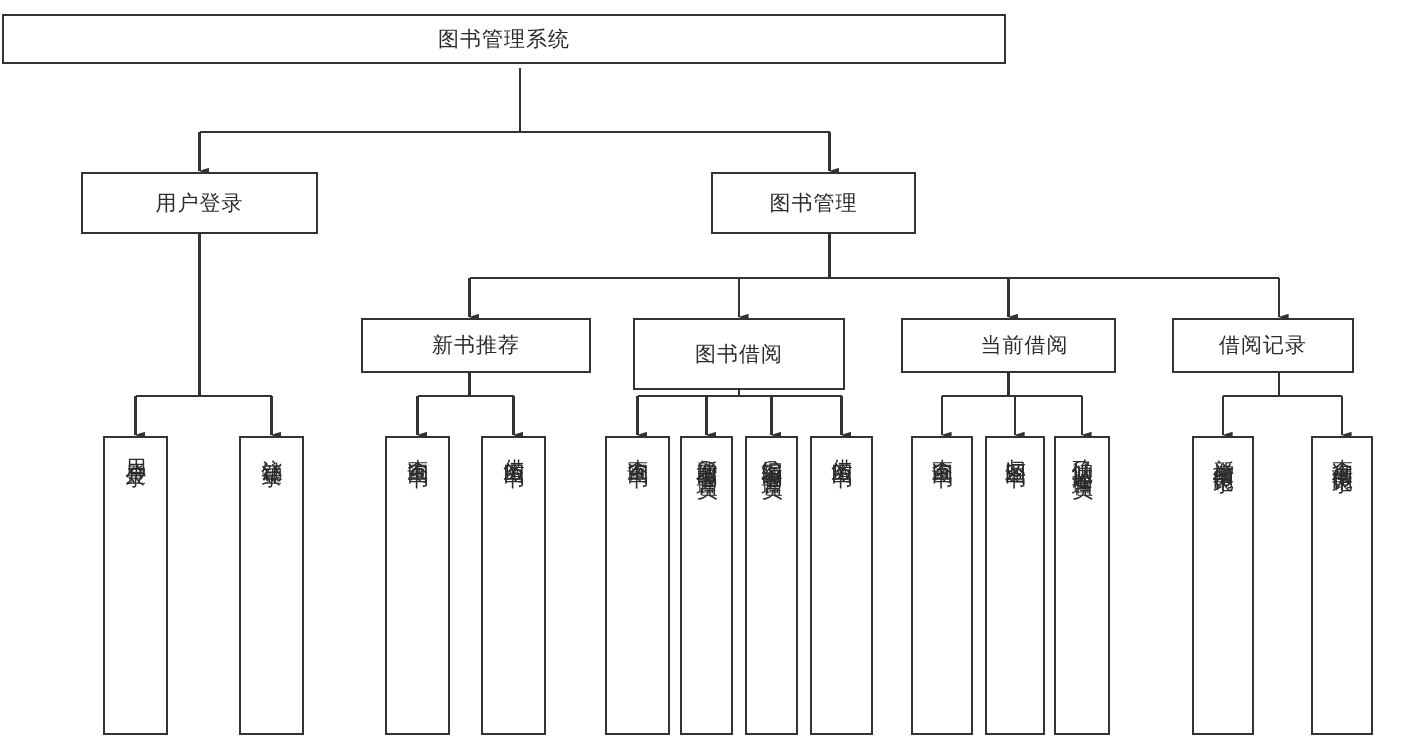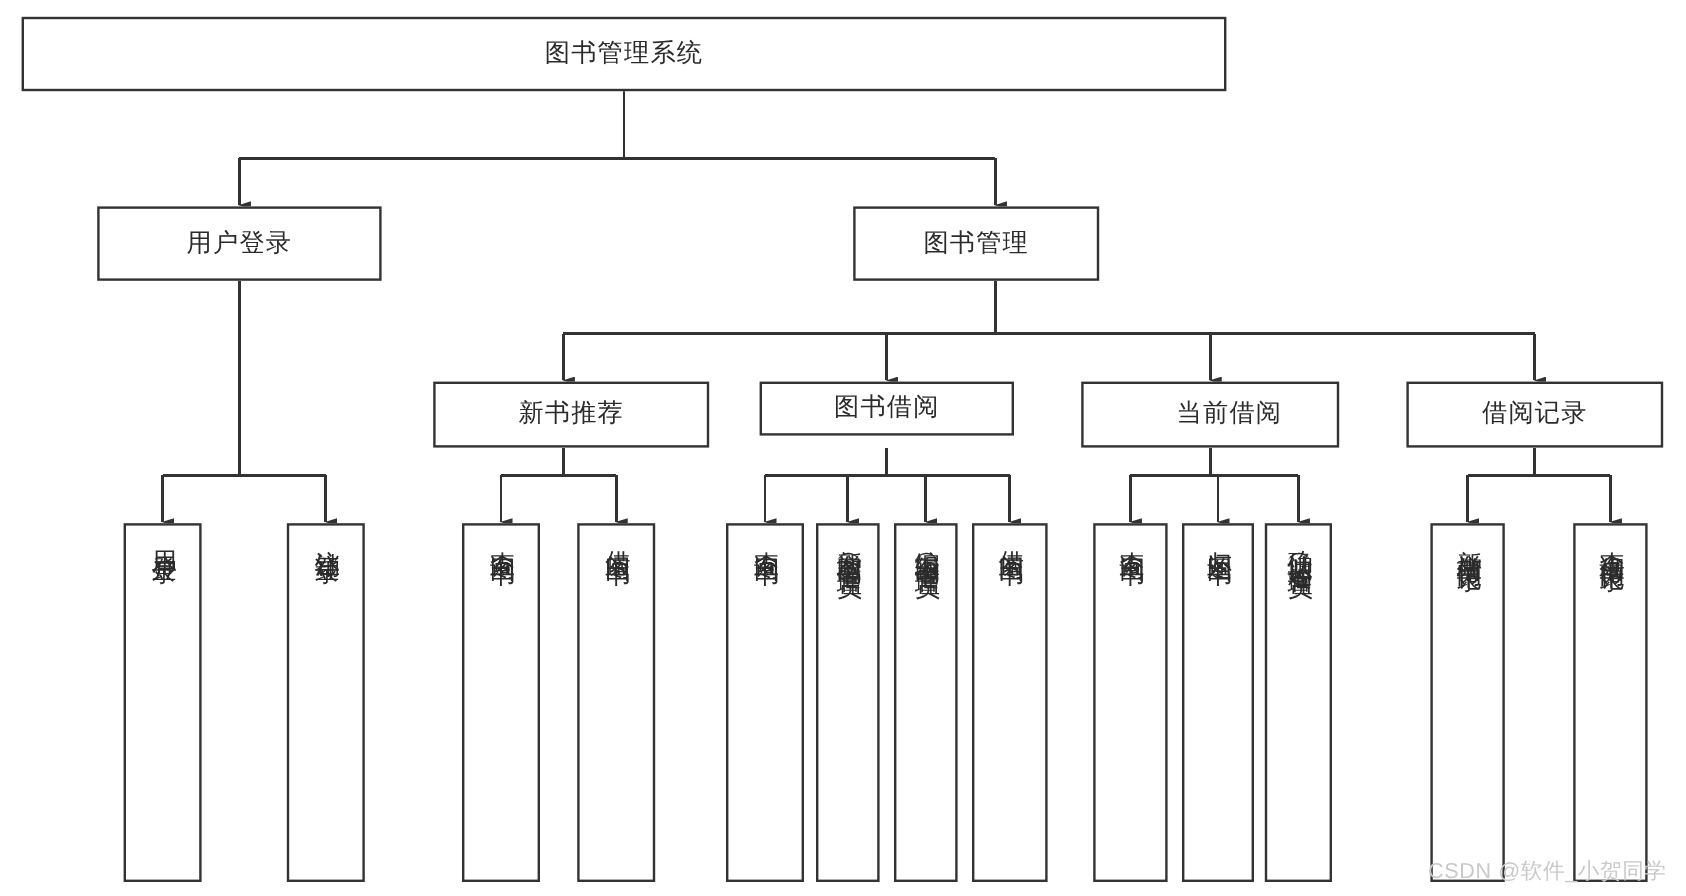--- a/index.html
+++ b/index.html
@@ -106,39 +106,39 @@
         <path d="M 1015 396 L 1015 435" stroke="#333333" stroke-width="2.4" fill="none" shape-rendering="crispEdges" marker-end="url(#arrowhead)"></path>
         <path d="M 1082 396 L 1082 435" stroke="#333333" stroke-width="2.4" fill="none" shape-rendering="crispEdges" marker-end="url(#arrowhead)"></path>
         <path d="M 1279 373 L 1279 396" stroke="#333333" stroke-width="2.4" fill="none" shape-rendering="crispEdges"></path>
         <path d="M 1223 396 L 1342 396" stroke="#333333" stroke-width="2.4" fill="none" shape-rendering="crispEdges"></path>
         <path d="M 1223 396 L 1223 435" stroke="#333333" stroke-width="2.4" fill="none" shape-rendering="crispEdges" marker-end="url(#arrowhead)"></path>
         <path d="M 1342 396 L 1342 435" stroke="#333333" stroke-width="2.4" fill="none" shape-rendering="crispEdges" marker-end="url(#arrowhead)"></path>
       </g>
   </svg>
 
   <div id="nodes-layer">
-      <div class="node horiz" style="left: 18px; top: 14px; width: 1004px; height: 62px; border-color: rgb(51, 51, 51); color: rgb(43, 43, 43); text-align: center;">
+      <div class="node horiz" style="left: 2px; top: 14px; width: 1004px; height: 50px; border-color: rgb(51, 51, 51); color: rgb(43, 43, 43); text-align: center;">
         <span class="label">图书管理系统</span>
       </div>
       <div class="node horiz" style="left: 81px; top: 172px; width: 237px; height: 62px; border-color: rgb(51, 51, 51); color: rgb(43, 43, 43);">
         <span class="label">用户登录</span>
       </div>
       <div class="node horiz" style="left: 711px; top: 172px; width: 205px; height: 62px; border-color: rgb(51, 51, 51); color: rgb(43, 43, 43);">
         <span class="label">图书管理</span>
       </div>
       <div class="node horiz" style="left: 361px; top: 318px; width: 230px; height: 55px; border-color: rgb(51, 51, 51); color: rgb(43, 43, 43);">
         <span class="label">新书推荐</span>
       </div>
-      <div class="node horiz" style="left: 633px; top: 318px; width: 212px; height: 45px; border-color: rgb(51, 51, 51); color: rgb(43, 43, 43); justify-content: center;">
+      <div class="node horiz" style="left: 633px; top: 318px; width: 212px; height: 72px; border-color: rgb(51, 51, 51); color: rgb(43, 43, 43); justify-content: center;">
         <span class="label">图书借阅</span>
       </div>
       <div class="node horiz" style="left: 901px; top: 318px; width: 215px; height: 55px; border-color: rgb(51, 51, 51); color: rgb(43, 43, 43); padding-left: 32px;">
         <span class="label">当前借阅</span>
       </div>
-      <div class="node horiz" style="left: 1172px; top: 318px; width: 214px; height: 55px; border-color: rgb(51, 51, 51); color: rgb(43, 43, 43);">
+      <div class="node horiz" style="left: 1172px; top: 318px; width: 182px; height: 55px; border-color: rgb(51, 51, 51); color: rgb(43, 43, 43);">
         <span class="label">借阅记录</span>
       </div>
       <div class="node vert" style="left: 103px; top: 436px; width: 65px; height: 299px; border-color: rgb(51, 51, 51); color: rgb(43, 43, 43);">
         <span class="label">用户登录</span>
       </div>
       <div class="node vert" style="left: 239px; top: 436px; width: 65px; height: 299px; border-color: rgb(51, 51, 51); color: rgb(43, 43, 43);">
         <span class="label">注销登录</span>
       </div>
       <div class="node vert" style="left: 385px; top: 436px; width: 65px; height: 299px; border-color: rgb(51, 51, 51); color: rgb(43, 43, 43);">
         <span class="label">查询图书</span>
@@ -168,14 +168,13 @@
         <span class="label">确认归还（管理员）</span>
       </div>
       <div class="node vert" style="left: 1192px; top: 436px; width: 62px; height: 299px; border-color: rgb(51, 51, 51); color: rgb(43, 43, 43);">
         <span class="label">新增借阅记录</span>
       </div>
       <div class="node vert" style="left: 1311px; top: 436px; width: 62px; height: 299px; border-color: rgb(51, 51, 51); color: rgb(43, 43, 43);">
         <span class="label">查询借阅记录</span>
       </div>
     </div>
 
-  <div id="watermark">CSDN @软件_小贺同学</div>
 </div>
 
 </body></html>

